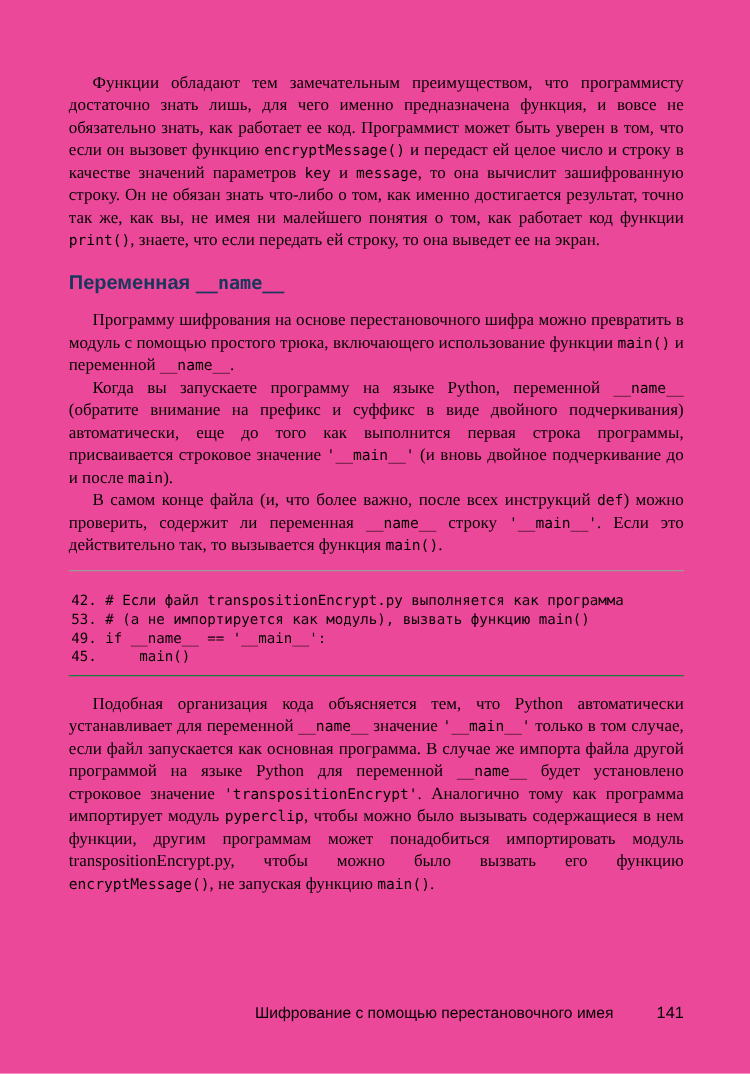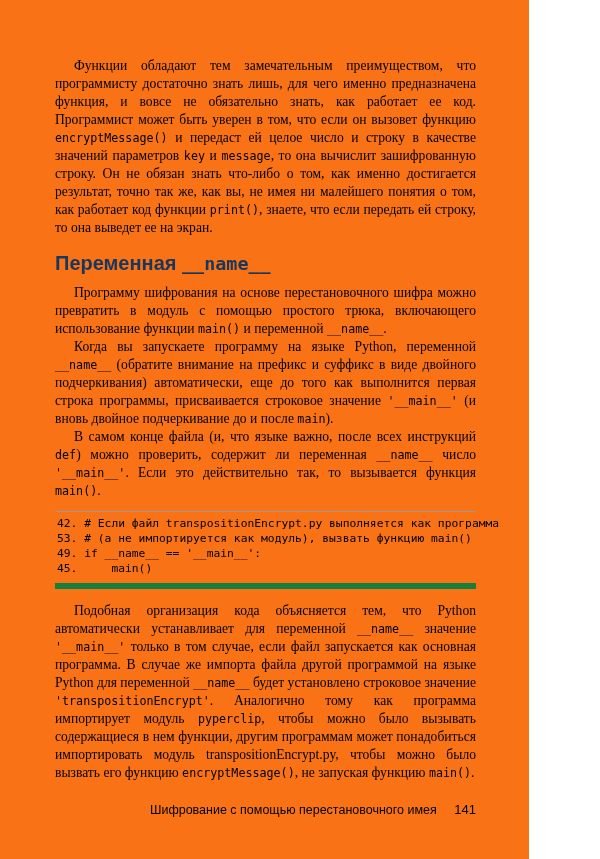--- a/index.html
+++ b/index.html
@@ -1,21 +1,21 @@
 <!DOCTYPE html>
 <html lang="ru"><head>
 <meta charset="utf-8">
 <style>
   html, body { margin: 0; padding: 0; background: #ffffff; }
 
   .page {
     position: relative;
-    width: 529px;
+    width: 600px;
     height: 859px;
-    background: #f97316;
+    background: #ec4899;
     box-sizing: border-box;
     overflow: hidden;
     font-family: "Liberation Serif", serif;
     color: #000000;
   }
 
   .content {
     padding: 57px 53px 0 55px;
     font-size: 13.6px;
     line-height: 18px;
@@ -31,39 +31,39 @@
     font-family: "DejaVu Sans Mono", monospace;
     font-size: 0.86em;
   }
 
   .para .italic {
   }
 
   .heading {
     font-family: "Liberation Sans", sans-serif;
     font-weight: bold;
-    font-size: 20px;
+    font-size: 16px;
     line-height: 22px;
     color: #17375e;
     margin: 15px 0 9px 0;
     text-align: left;
     text-indent: 0;
   }
 
   .heading .code {
     font-family: "DejaVu Sans Mono", monospace;
     font-size: 0.92em;
     font-weight: bold;
   }
 
   .code-block {
     margin: 11px 0 13px 0;
-    padding: 4px 0 7px 2px;
+    padding: 16px 0 7px 2px;
     border-top: 1px solid #9a9a9a;
-    border-bottom: 6px solid #15803d;
+    border-bottom: 1px solid #15803d;
     font-family: "DejaVu Sans Mono", monospace;
     font-size: 11.3px;
     line-height: 15px;
     text-align: left;
   }
 
   .code-line {
     white-space: pre;
   }
 
@@ -72,37 +72,37 @@
     left: 55px;
     right: 53px;
     bottom: 42px;
     text-align: right;
     font-family: "Liberation Sans", sans-serif;
     font-size: 12.5px;
     color: #000000;
   }
 
   .footer-page {
-    margin-left: 14px;
+    margin-left: 31px;
     font-size: 13px;
   }
 </style>
 </head>
 <body>
 
 <div class="page">
   <main class="content">
 
     <p class="para"><span>Функции обладают тем замечательным преимуществом, что программисту достаточно знать лишь, для чего именно предназначена функция, и вовсе не обязательно знать, как работает ее код. Программист может быть уверен в том, что если он вызовет функцию </span><span class="code">encryptMessage()</span><span> и передаст ей целое число и строку в качестве значений параметров </span><span class="code">key</span><span> и </span><span class="code">message</span><span>, то она вычислит зашифрованную строку. Он не обязан знать что-либо о том, как именно достигается результат, точно так же, как вы, не имея ни малейшего понятия о том, как работает код функции </span><span class="code">print()</span><span>, знаете, что если передать ей строку, то она выведет ее на экран.</span></p>
 
     <h2 class="heading"><span>Переменная </span><span class="code">__name__</span></h2>
 
     <p class="para"><span>Программу шифрования на основе перестановочного шифра можно превратить в модуль с помощью простого трюка, включающего использование функции </span><span class="code">main()</span><span> и переменной </span><span class="code">__name__</span><span>.</span></p>
     <p class="para"><span>Когда вы запускаете программу на языке Python, переменной </span><span class="code">__name__</span><span> (обратите внимание на префикс и суффикс в виде двойного подчеркивания) автоматически, еще до того как выполнится первая строка программы, присваивается строковое значение </span><span class="code">'__main__'</span><span> (и вновь двойное подчеркивание до и после </span><span class="code">main</span><span>).</span></p>
-    <p class="para"><span>В самом конце файла (и, что языке важно, после всех инструкций </span><span class="code">def</span><span>) можно проверить, содержит ли переменная </span><span class="code">__name__</span><span> число </span><span class="code">'__main__'</span><span>. Если это действительно так, то вызывается функция </span><span class="code">main()</span><span>.</span></p>
+    <p class="para"><span>В самом конце файла (и, что более важно, после всех инструкций </span><span class="code">def</span><span>) можно проверить, содержит ли переменная </span><span class="code">__name__</span><span> строку </span><span class="code">'__main__'</span><span>. Если это действительно так, то вызывается функция </span><span class="code">main()</span><span>.</span></p>
 
     <div class="code-block">
       <div class="code-line">42. # Если файл transpositionEncrypt.py выполняется как программа</div>
       <div class="code-line">53. # (а не импортируется как модуль), вызвать функцию main()</div>
       <div class="code-line">49. if __name__ == '__main__':</div>
       <div class="code-line">45.     main()</div>
     </div>
 
     <p class="para"><span>Подобная организация кода объясняется тем, что Python автоматически устанавливает для переменной </span><span class="code">__name__</span><span> значение </span><span class="code">'__main__'</span><span> только в том случае, если файл запускается как основная программа. В случае же импорта файла другой программой на языке Python для переменной </span><span class="code">__name__</span><span> будет установлено строковое значение </span><span class="code">'transpositionEncrypt'</span><span>. Аналогично тому как программа импортирует модуль </span><span class="code">pyperclip</span><span>, чтобы можно было вызывать содержащиеся в нем функции, другим программам может понадобиться импортировать модуль </span><span class="italic">transpositionEncrypt.py</span><span>, чтобы можно было вызвать его функцию </span><span class="code">encryptMessage()</span><span>, не запуская функцию </span><span class="code">main()</span><span>.</span></p>
 

